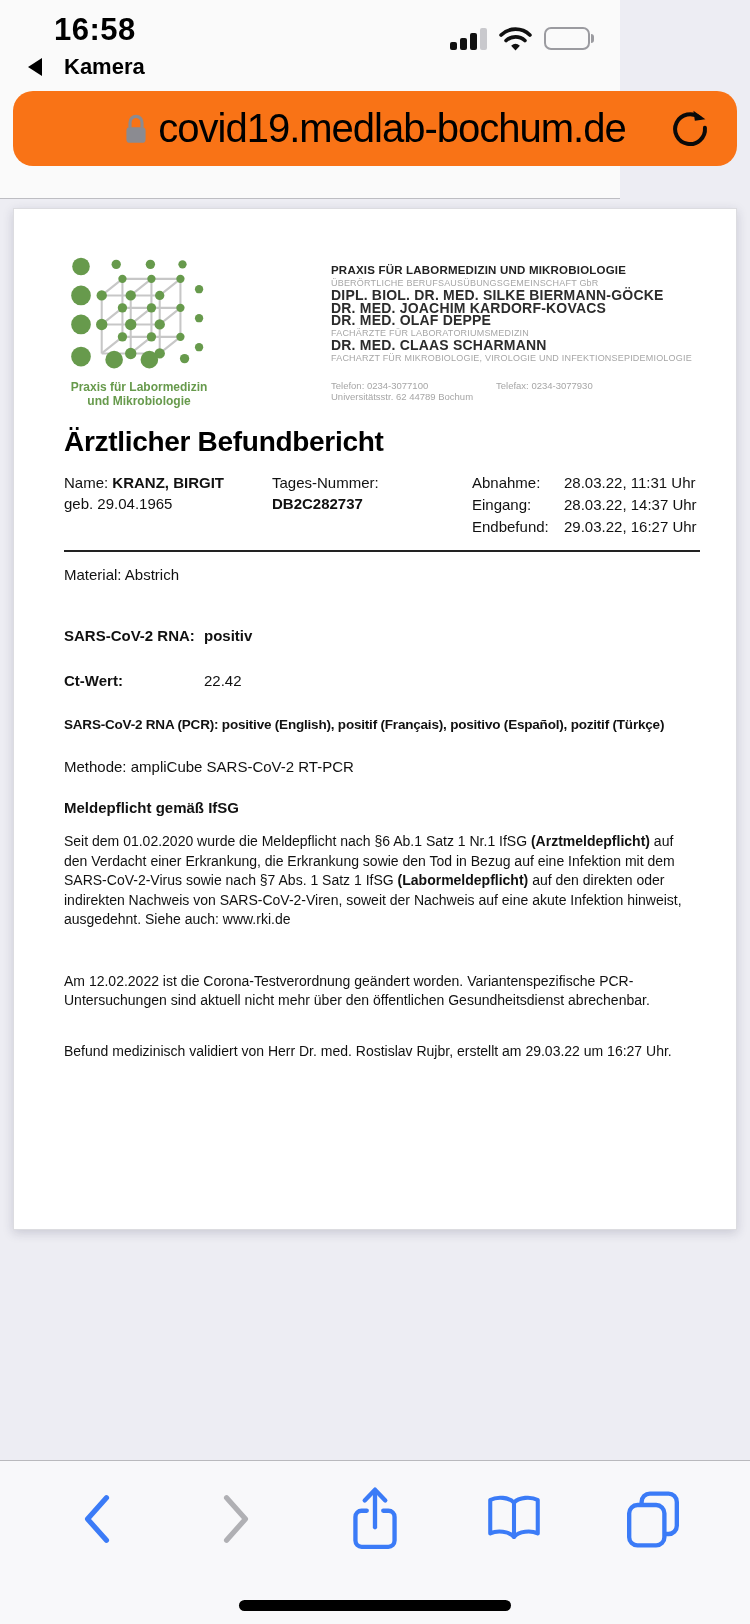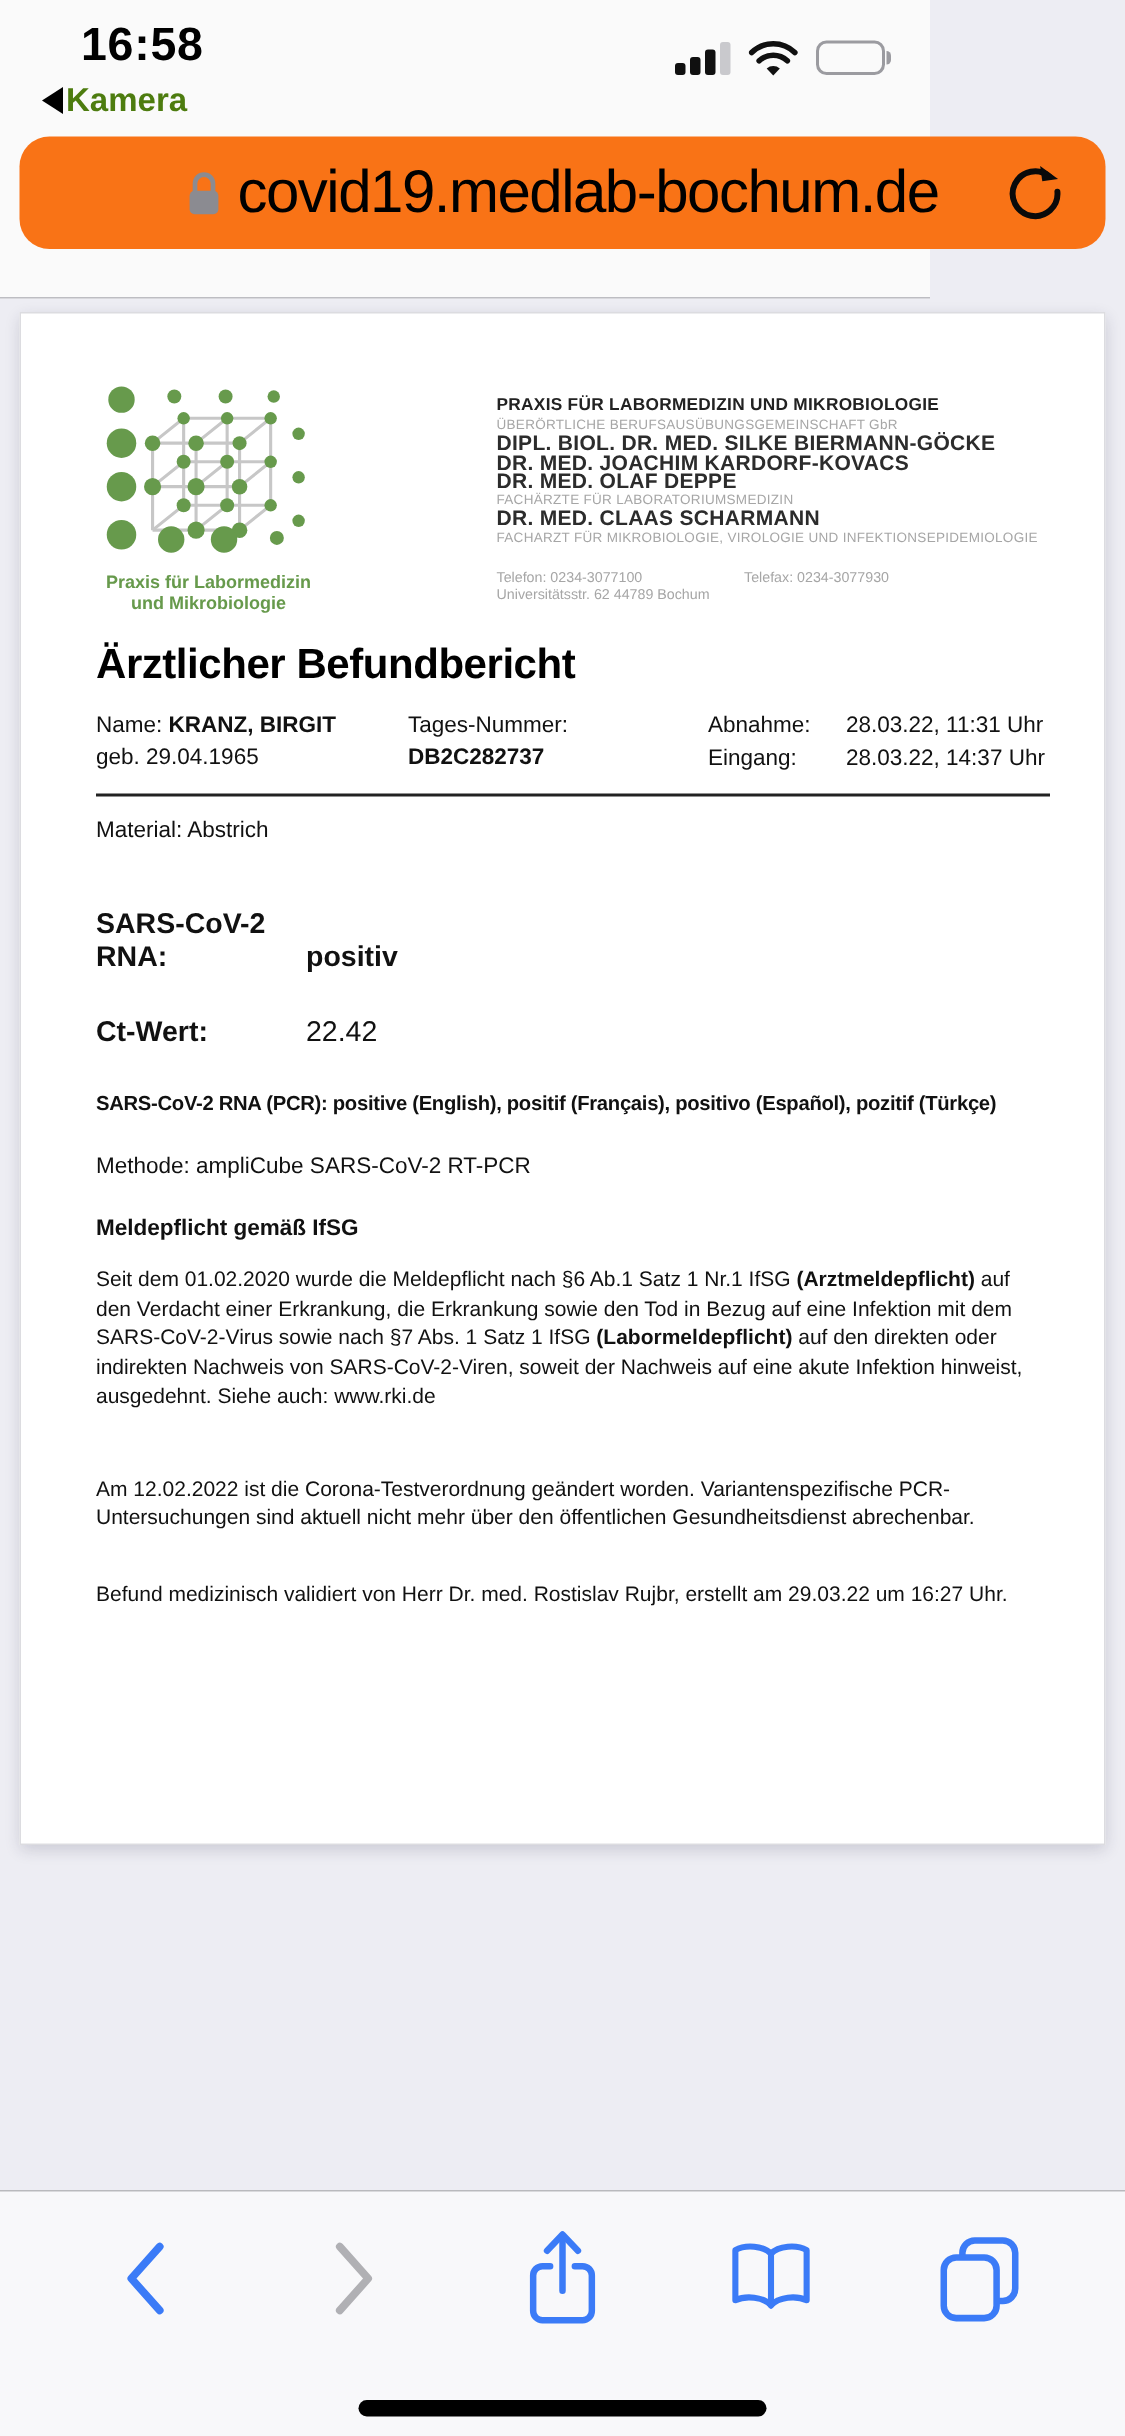--- a/index.html
+++ b/index.html
@@ -5,21 +5,21 @@
   * { margin:0; padding:0; box-sizing:border-box; }
   html,body { width:750px; }
   body {
     height:1624px; position:relative; overflow:hidden;
     font-family:"Liberation Sans", sans-serif; background:#ededf3;
   }
   
   .top-chrome { position:absolute; top:0; left:0; width:620px; height:199px;
     background:#fafafa; border-bottom:1px solid #bdbdc2; }
   .time { position:absolute; left:54px; top:12px; font-size:31px; font-weight:700; color:#000; letter-spacing:.5px; }
-  .back-app { position:absolute; left:28px; top:54px; font-size:22px; font-weight:600; color:#4d7c0f; cursor:pointer; display:flex; align-items:center; gap:2px; }
+  .back-app { position:absolute; left:28px; top:54px; font-size:22px; font-weight:600; color:#000000; cursor:pointer; display:flex; align-items:center; gap:22px; }
   .back-app .tri { width:0; height:0; border-top:9px solid transparent; border-bottom:9px solid transparent; border-right:14px solid #000; }
   .status-icons { position:absolute; right:26px; top:26px; display:flex; align-items:center; gap:12px; }
   .signal { display:flex; align-items:flex-end; gap:3px; height:22px; }
   .signal i { display:block; width:7px; border-radius:2px; background:#101010; }
   .signal i:nth-child(1){height:8px} .signal i:nth-child(2){height:12px}
   .signal i:nth-child(3){height:17px} .signal i:nth-child(4){height:22px; background:#c9c9cd;}
   .battery { display:flex; align-items:center; }
   .battery .shell { width:46px; height:23px; border:2.5px solid #9b9ba0; border-radius:7px; padding:2.5px; }
   .battery .charge { width:68%; height:100%; background:#0a0a0a; border-radius:3px; }
   .battery .cap { width:3px; height:9px; background:#9b9ba0; border-radius:0 3px 3px 0; margin-left:1.5px; }
@@ -51,21 +51,21 @@
   .doc-title { margin-top:18px; font-size:28px; font-weight:700; letter-spacing:-.3px; color:#000; }
   .patient-row { margin-top:14px; display:flex; font-size:15px; line-height:21px; }
   .pat-col1 { width:208px; }
   .pat-col2 { width:195px; }
   .pat-col3 { flex:1; padding-left:5px; }
   .date-row { display:flex; line-height:22px; }
   .date-row .lbl { width:92px; }
   .b { font-weight:700; }
   .rule { margin-top:12px; border-top:2px solid #222; width:100%; }
   .line-material { margin-top:14px; font-size:15px; }
-  .result-row { display:flex; font-size:19px; font-weight:700;align-items:flex-end; }
+  .result-row { display:flex; font-size:15px; font-weight:700;align-items:flex-end; }
   .result-row .lbl { width:140px; }
   .row-rna { margin-top:44px; }
   .row-ct  { margin-top:28px; }
   .row-ct .val { font-weight:400; }
   .multilang { margin-top:28px; font-size:13.5px; font-weight:700; letter-spacing:-.2px; white-space:nowrap; }
   .method { margin-top:26px; font-size:15px; }
   .notice-head { margin-top:24px; font-size:15px; font-weight:700; }
   .para { margin-top:16px; font-size:14px; line-height:19.5px; max-width:645px; }
   .para2 { margin-top:42px; }
   .validation { margin-top:32px; font-size:14px; white-space:nowrap; }
@@ -201,20 +201,24 @@
       </div>
       <div class="pat-col3">
         <div class="date-row">
             <span class="lbl">Abnahme:</span>
             <span>28.03.22, 11:31 Uhr</span>
           </div>
         <div class="date-row">
             <span class="lbl">Eingang:</span>
             <span>28.03.22, 14:37 Uhr</span>
           </div>
+        <div class="date-row">
+            <span class="lbl">Endbefund:</span>
+            <span>29.03.22, 16:27 Uhr</span>
+          </div>
       </div>
     </div>
 
     <div class="rule"></div>
 
     <div class="line-material">Material: Abstrich</div>
 
     <div class="result-row row-rna">
       <span class="lbl">SARS-CoV-2 RNA:</span>
         <span class="val">positiv</span>

